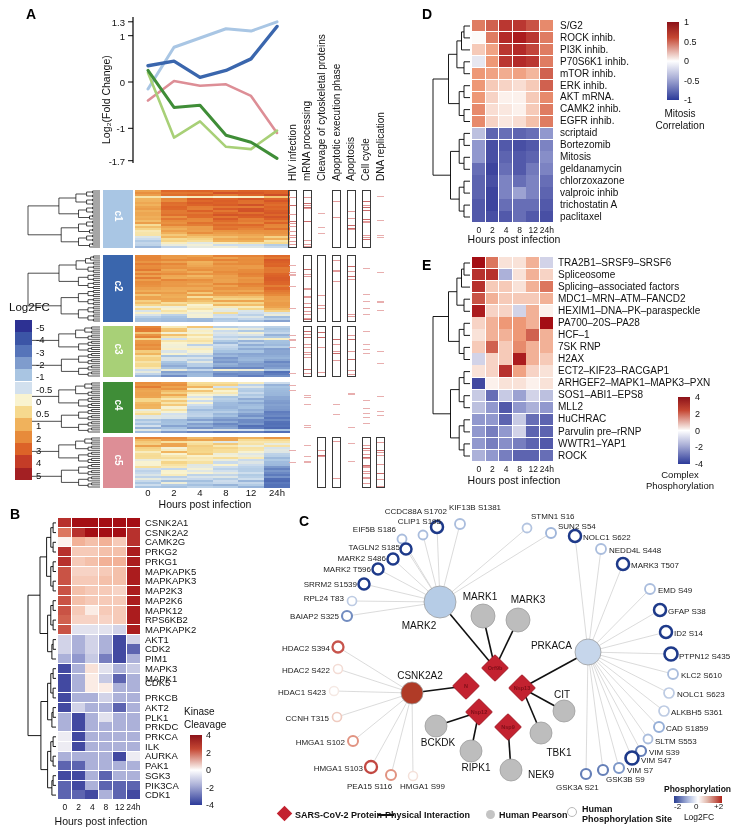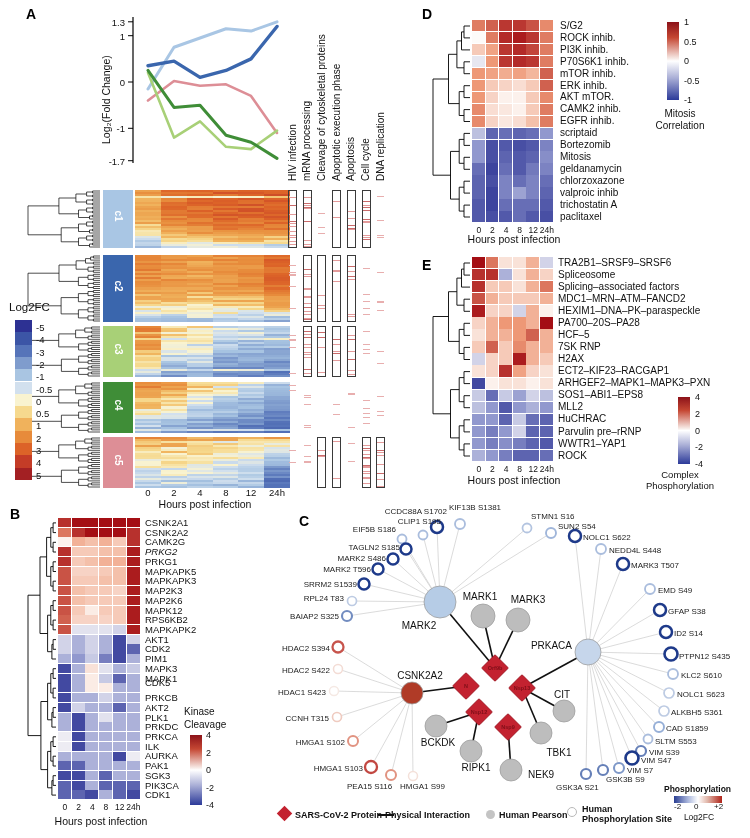--- a/index.html
+++ b/index.html
@@ -660,21 +660,21 @@
     <div style="position: absolute; left: 99.1px; top: 537.46px; width: 13px; height: 9.03px; background: rgb(242, 177, 151);"></div>
     <div style="position: absolute; left: 112.8px; top: 537.46px; width: 13px; height: 9.03px; background: rgb(246, 202, 184);"></div>
     <div style="position: absolute; left: 126.5px; top: 537.46px; width: 13px; height: 9.03px; background: rgb(183, 49, 45);"></div>
     <div style="position: absolute; left: 145px; top: 536.435px; font-size: 9.5px; white-space: nowrap;">CAMK2G</div>
     <div style="position: absolute; left: 58px; top: 547.19px; width: 13px; height: 9.03px; background: rgb(183, 49, 45);"></div>
     <div style="position: absolute; left: 71.7px; top: 547.19px; width: 13px; height: 9.03px; background: rgb(246, 202, 184);"></div>
     <div style="position: absolute; left: 85.4px; top: 547.19px; width: 13px; height: 9.03px; background: rgb(246, 202, 184);"></div>
     <div style="position: absolute; left: 99.1px; top: 547.19px; width: 13px; height: 9.03px; background: rgb(244, 192, 170);"></div>
     <div style="position: absolute; left: 112.8px; top: 547.19px; width: 13px; height: 9.03px; background: rgb(244, 192, 170);"></div>
     <div style="position: absolute; left: 126.5px; top: 547.19px; width: 13px; height: 9.03px; background: rgb(171, 28, 30);"></div>
-    <div style="position: absolute; left: 145px; top: 546.165px; font-size: 9.5px; white-space: nowrap; font-style: italic;">PRKG2</div>
+    <div style="position: absolute; left: 145px; top: 546.165px; font-size: 9.5px; white-space: nowrap;">PRKG2</div>
     <div style="position: absolute; left: 58px; top: 556.92px; width: 13px; height: 9.03px; background: rgb(183, 49, 45);"></div>
     <div style="position: absolute; left: 71.7px; top: 556.92px; width: 13px; height: 9.03px; background: rgb(246, 202, 184);"></div>
     <div style="position: absolute; left: 85.4px; top: 556.92px; width: 13px; height: 9.03px; background: rgb(244, 192, 170);"></div>
     <div style="position: absolute; left: 99.1px; top: 556.92px; width: 13px; height: 9.03px; background: rgb(242, 177, 151);"></div>
     <div style="position: absolute; left: 112.8px; top: 556.92px; width: 13px; height: 9.03px; background: rgb(242, 177, 151);"></div>
     <div style="position: absolute; left: 126.5px; top: 556.92px; width: 13px; height: 9.03px; background: rgb(171, 28, 30);"></div>
     <div style="position: absolute; left: 145px; top: 555.895px; font-size: 9.5px; white-space: nowrap;">PRKG1</div>
     <div style="position: absolute; left: 58px; top: 566.65px; width: 13px; height: 9.03px; background: rgb(201, 83, 69);"></div>
     <div style="position: absolute; left: 71.7px; top: 566.65px; width: 13px; height: 9.03px; background: rgb(247, 211, 197);"></div>
     <div style="position: absolute; left: 85.4px; top: 566.65px; width: 13px; height: 9.03px; background: rgb(247, 211, 197);"></div>
@@ -890,21 +890,21 @@
     <div style="position: absolute; left: 512.8px; top: 79.75px; width: 12.9px; height: 11.25px; background: rgb(249, 221, 210);"></div>
     <div style="position: absolute; left: 526.4px; top: 79.75px; width: 12.9px; height: 11.25px; background: rgb(246, 202, 184);"></div>
     <div style="position: absolute; left: 540px; top: 79.75px; width: 12.9px; height: 11.25px; background: rgb(208, 97, 79);"></div>
     <div style="position: absolute; left: 560px; top: 79.525px; font-size: 10px; white-space: nowrap;">ERK inhib.</div>
     <div style="position: absolute; left: 472px; top: 91.7px; width: 12.9px; height: 11.25px; background: rgb(238, 152, 118);"></div>
     <div style="position: absolute; left: 485.6px; top: 91.7px; width: 12.9px; height: 11.25px; background: rgb(247, 211, 197);"></div>
     <div style="position: absolute; left: 499.2px; top: 91.7px; width: 12.9px; height: 11.25px; background: rgb(252, 241, 236);"></div>
     <div style="position: absolute; left: 512.8px; top: 91.7px; width: 12.9px; height: 11.25px; background: rgb(252, 241, 236);"></div>
     <div style="position: absolute; left: 526.4px; top: 91.7px; width: 12.9px; height: 11.25px; background: rgb(246, 202, 184);"></div>
     <div style="position: absolute; left: 540px; top: 91.7px; width: 12.9px; height: 11.25px; background: rgb(231, 138, 108);"></div>
-    <div style="position: absolute; left: 560px; top: 91.475px; font-size: 10px; white-space: nowrap;">AKT mTOR.</div>
+    <div style="position: absolute; left: 560px; top: 91.475px; font-size: 10px; white-space: nowrap;">AKT mRNA.</div>
     <div style="position: absolute; left: 472px; top: 103.65px; width: 12.9px; height: 11.25px; background: rgb(231, 138, 108);"></div>
     <div style="position: absolute; left: 485.6px; top: 103.65px; width: 12.9px; height: 11.25px; background: rgb(249, 221, 210);"></div>
     <div style="position: absolute; left: 499.2px; top: 103.65px; width: 12.9px; height: 11.25px; background: rgb(250, 231, 223);"></div>
     <div style="position: absolute; left: 512.8px; top: 103.65px; width: 12.9px; height: 11.25px; background: rgb(252, 241, 236);"></div>
     <div style="position: absolute; left: 526.4px; top: 103.65px; width: 12.9px; height: 11.25px; background: rgb(246, 202, 184);"></div>
     <div style="position: absolute; left: 540px; top: 103.65px; width: 12.9px; height: 11.25px; background: rgb(223, 124, 98);"></div>
     <div style="position: absolute; left: 560px; top: 103.425px; font-size: 10px; white-space: nowrap;">CAMK2 inhib.</div>
     <div style="position: absolute; left: 472px; top: 115.6px; width: 12.9px; height: 11.25px; background: rgb(231, 138, 108);"></div>
     <div style="position: absolute; left: 485.6px; top: 115.6px; width: 12.9px; height: 11.25px; background: rgb(247, 211, 197);"></div>
     <div style="position: absolute; left: 499.2px; top: 115.6px; width: 12.9px; height: 11.25px; background: rgb(250, 231, 223);"></div>
@@ -1015,21 +1015,21 @@
     <div style="position: absolute; left: 512.8px; top: 317.25px; width: 12.9px; height: 11.35px; background: rgb(238, 152, 118);"></div>
     <div style="position: absolute; left: 526.4px; top: 317.25px; width: 12.9px; height: 11.35px; background: rgb(242, 177, 151);"></div>
     <div style="position: absolute; left: 540px; top: 317.25px; width: 12.9px; height: 11.35px; background: rgb(164, 14, 20);"></div>
     <div style="position: absolute; left: 558px; top: 317.075px; font-size: 10px; white-space: nowrap;">PA700–20S–PA28</div>
     <div style="position: absolute; left: 472px; top: 329.3px; width: 12.9px; height: 11.35px; background: rgb(249, 226, 216);"></div>
     <div style="position: absolute; left: 485.6px; top: 329.3px; width: 12.9px; height: 11.35px; background: rgb(242, 177, 151);"></div>
     <div style="position: absolute; left: 499.2px; top: 329.3px; width: 12.9px; height: 11.35px; background: rgb(242, 177, 151);"></div>
     <div style="position: absolute; left: 512.8px; top: 329.3px; width: 12.9px; height: 11.35px; background: rgb(238, 152, 118);"></div>
     <div style="position: absolute; left: 526.4px; top: 329.3px; width: 12.9px; height: 11.35px; background: rgb(208, 97, 79);"></div>
     <div style="position: absolute; left: 540px; top: 329.3px; width: 12.9px; height: 11.35px; background: rgb(242, 177, 151);"></div>
-    <div style="position: absolute; left: 558px; top: 329.125px; font-size: 10px; white-space: nowrap;">HCF–5</div>
+    <div style="position: absolute; left: 558px; top: 329.125px; font-size: 10px; white-space: nowrap;">HCF–1</div>
     <div style="position: absolute; left: 472px; top: 341.35px; width: 12.9px; height: 11.35px; background: rgb(246, 202, 184);"></div>
     <div style="position: absolute; left: 485.6px; top: 341.35px; width: 12.9px; height: 11.35px; background: rgb(208, 97, 79);"></div>
     <div style="position: absolute; left: 499.2px; top: 341.35px; width: 12.9px; height: 11.35px; background: rgb(246, 202, 184);"></div>
     <div style="position: absolute; left: 512.8px; top: 341.35px; width: 12.9px; height: 11.35px; background: rgb(231, 138, 108);"></div>
     <div style="position: absolute; left: 526.4px; top: 341.35px; width: 12.9px; height: 11.35px; background: rgb(242, 177, 151);"></div>
     <div style="position: absolute; left: 540px; top: 341.35px; width: 12.9px; height: 11.35px; background: rgb(242, 177, 151);"></div>
     <div style="position: absolute; left: 558px; top: 341.175px; font-size: 10px; white-space: nowrap;">7SK RNP</div>
     <div style="position: absolute; left: 472px; top: 353.4px; width: 12.9px; height: 11.35px; background: rgb(210, 211, 232);"></div>
     <div style="position: absolute; left: 485.6px; top: 353.4px; width: 12.9px; height: 11.35px; background: rgb(247, 211, 197);"></div>
     <div style="position: absolute; left: 499.2px; top: 353.4px; width: 12.9px; height: 11.35px; background: rgb(246, 202, 184);"></div>

